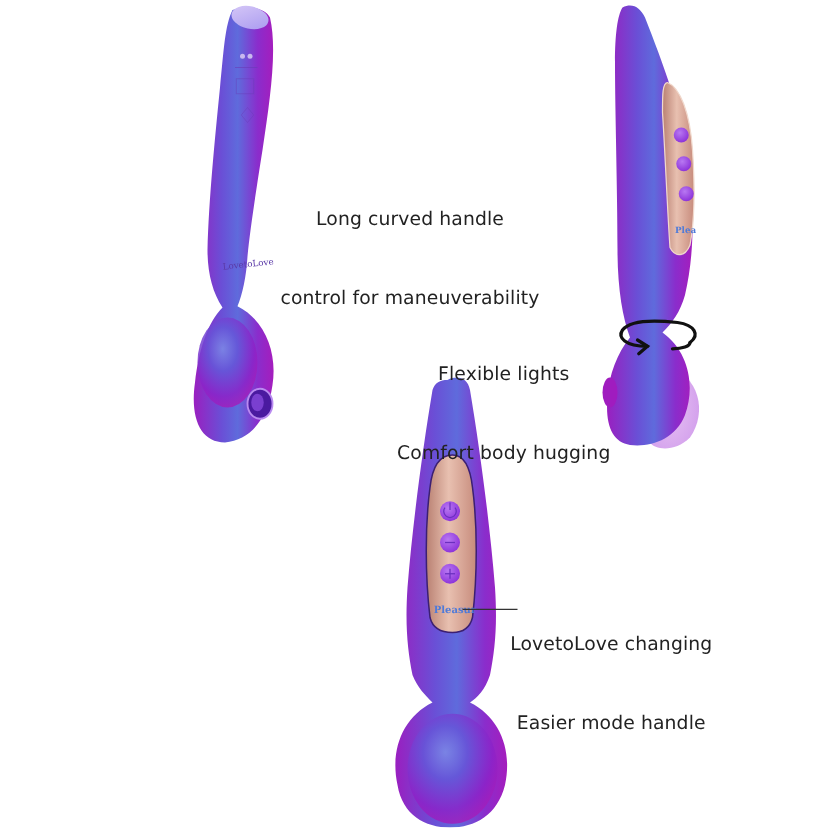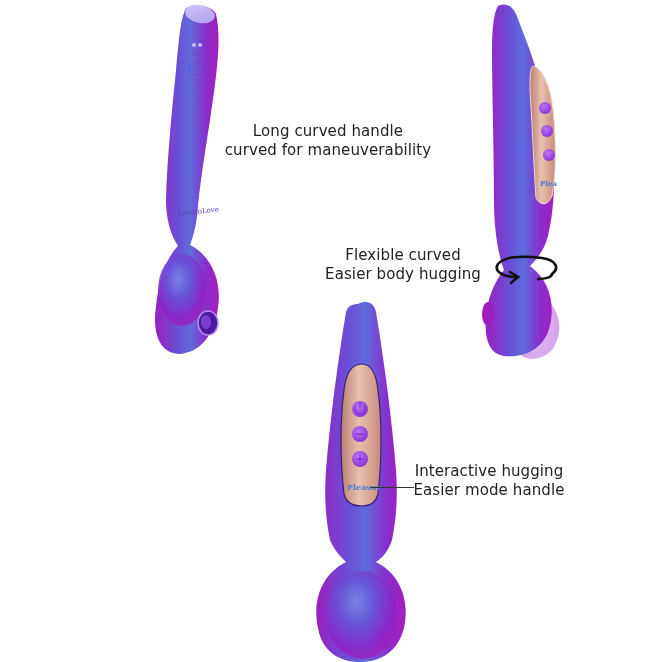--- a/index.html
+++ b/index.html
@@ -1,21 +1,21 @@
 <!DOCTYPE html>
 <html><head>
   <meta charset="utf-8">
   <style>
     html, body { margin: 0; padding: 0; background: #ffffff; }
     body { width: 662px; height: 662px; position: relative; overflow: hidden;
            font-family: "DejaVu Sans", "Liberation Sans", sans-serif; color: #222222; }
     .canvas { position: absolute; left: 0; top: 0; width: 662px; height: 662px; }
     .label { position: absolute; text-align: center; font-size: 15px; line-height: 19px;
              color: #222222; letter-spacing: 0.1px; white-space: nowrap; }
-    .label span { display: block; }
+    .label span { display: block; margin-top: 44px; }
     .label-handle { left: 222px; top: 122px; width: 212px; }
     .label-shaft { left: 312px; top: 246px; width: 182px; }
     .label-led { left: 408px; top: 462px; width: 162px; }
     .connector { position: absolute; left: 370px; top: 487px; width: 44px; height: 1px; background: #333333; }
     svg text { font-family: "DejaVu Serif", "Liberation Serif", serif; }
   </style>
 </head>
 <body>
 
 <div class="canvas">
@@ -138,26 +138,26 @@
         <circle cx="360" cy="459" r="8" fill="url(#btnGrad)"></circle>
         <line x1="356" y1="459" x2="364" y2="459" stroke="#6a2fbf" stroke-width="1"></line>
         <line x1="360" y1="455" x2="360" y2="463" stroke="#6a2fbf" stroke-width="1"></line>
       </g>
       <text x="347" y="490" font-size="8" font-weight="bold" fill="#4f7ad8">Pleasur</text>
     </g>
   </svg>
 
   <div class="label label-handle">
     <span>Long curved handle</span>
-    <span>curved for maneuverability</span>
+    <span>control for maneuverability</span>
   </div>
 
   <div class="label label-shaft">
-    <span>Flexible curved</span>
-    <span>Easier body hugging</span>
+    <span>Flexible lights</span>
+    <span>Comfort body hugging</span>
   </div>
 
   <div class="connector"></div>
   <div class="label label-led">
-    <span>Interactive hugging</span>
+    <span>LovetoLove changing</span>
     <span>Easier mode handle</span>
   </div>
 </div>
 
 </body></html>

